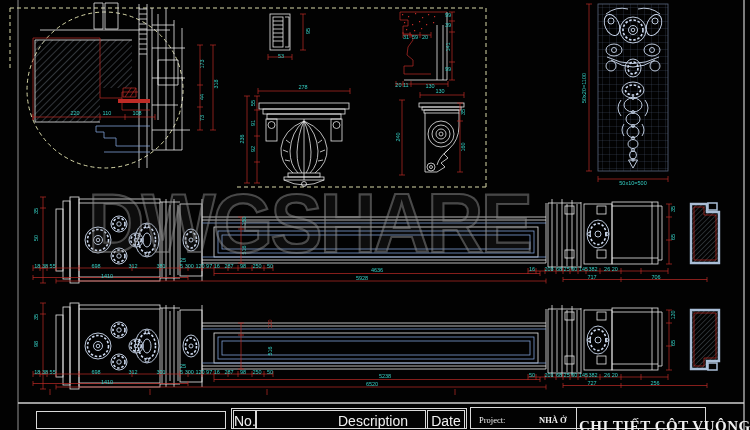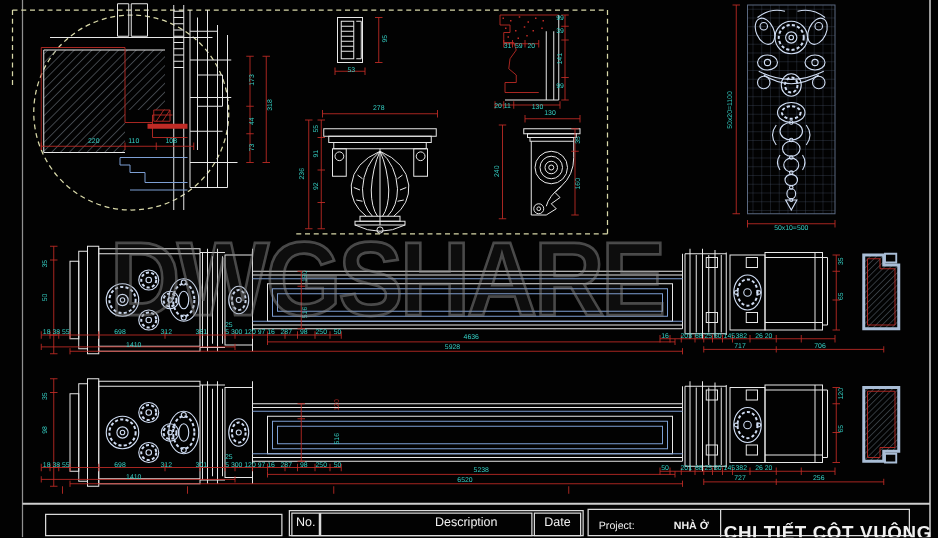--- a/index.html
+++ b/index.html
@@ -23,21 +23,21 @@
   .dim.red{color:var(--c-dim-line,#c0392b);}
   
   .wm{position:absolute;left:88px;top:181px;font-weight:bold;font-size:84px;line-height:1;
       letter-spacing:-3px;color:rgba(120,120,120,0.10);
       -webkit-text-stroke:2.2px rgba(140,140,140,0.5);
       transform:scaleX(.93);transform-origin:left top;z-index:5;}
   .wm-com{left:562px;top:192px;font-size:76px;letter-spacing:-2px;
       -webkit-text-stroke:2px rgba(130,130,130,0.45);transform:none;}
   
   .tb{position:absolute;border:1px solid #d9d9d9;box-sizing:border-box;background:transparent;}
-  .tb-text{position:absolute;color:#f0f0f0;font-size:10px;line-height:1;white-space:nowrap;}
+  .tb-text{position:absolute;color:#f0f0f0;font-size:14px;line-height:1;white-space:nowrap;}
   .tb-center{width:100%;text-align:center;}
   #project-label,#project-value{font-size:8.5px;}
   #project-value{font-weight:bold;}
   #drawing-title{font-size:15px;font-weight:bold;letter-spacing:.5px;}
 </style>
 </head>
 <body>
 
 <div id="stage">
 
@@ -371,21 +371,21 @@
     <div class="tb" style="left:231px;top:408px;width:236px;height:21px;"></div>
     <div class="tb" style="left:233px;top:410px;width:23px;height:19px;">
       <span class="tb-text tb-center" style="top:3px;">No.</span>
     </div>
     <div class="tb" style="left:256px;top:410px;width:170px;height:19px;">
       <span class="tb-text tb-center" style="top:3px;margin-left:32px;">Description</span>
     </div>
     <div class="tb" style="left:427px;top:410px;width:38px;height:19px;">
       <span class="tb-text tb-center" style="top:3px;">Date</span>
     </div>
-    <div class="tb" style="left:470px;top:407px;width:258px;height:22px;">
+    <div class="tb" style="left:470px;top:407px;width:236px;height:22px;font-family:Liberation Serif, serif;">
       <span class="tb-text" id="project-label" style="left:8px;top:8px;">Project:</span>
       <span class="tb-text" id="project-value" style="left:57px;top:8px;margin-left:11px;">NHÀ Ở</span>
       <div style="position:absolute;left:105px;top:0;width:0;height:22px;border-left:1px solid #d9d9d9;"></div>
       <span class="tb-text" id="drawing-title" style="left:108px;top:11px;width:160px;text-align:center;">CHI TIẾT CỘT VUÔNG</span>
     </div>
   </div>
 
 </div>
 
 </body></html>

